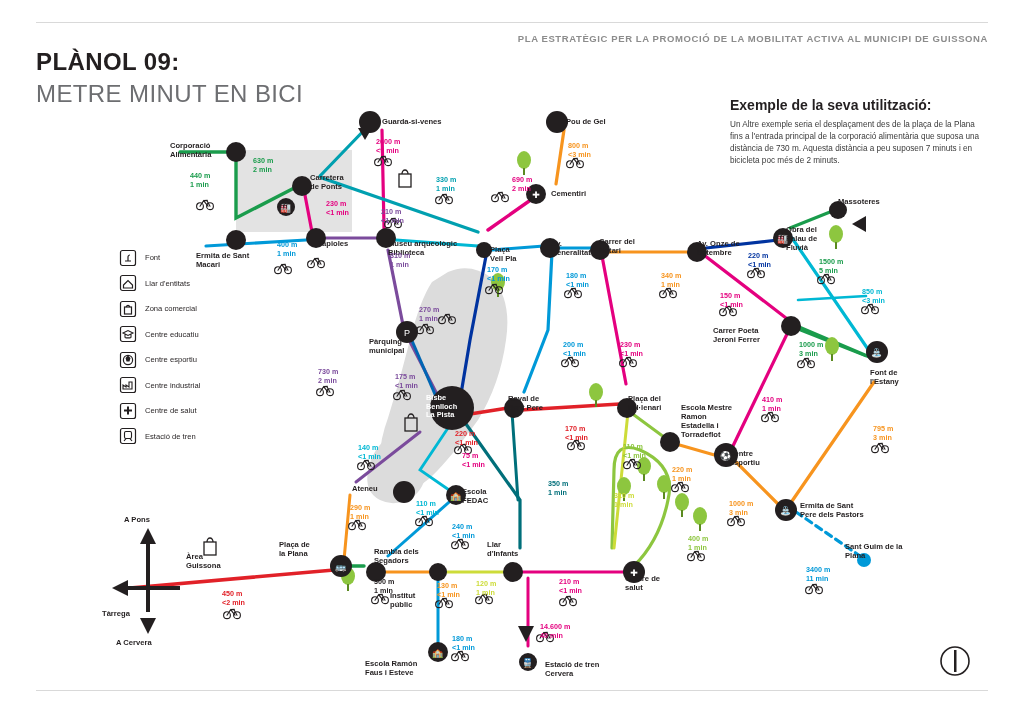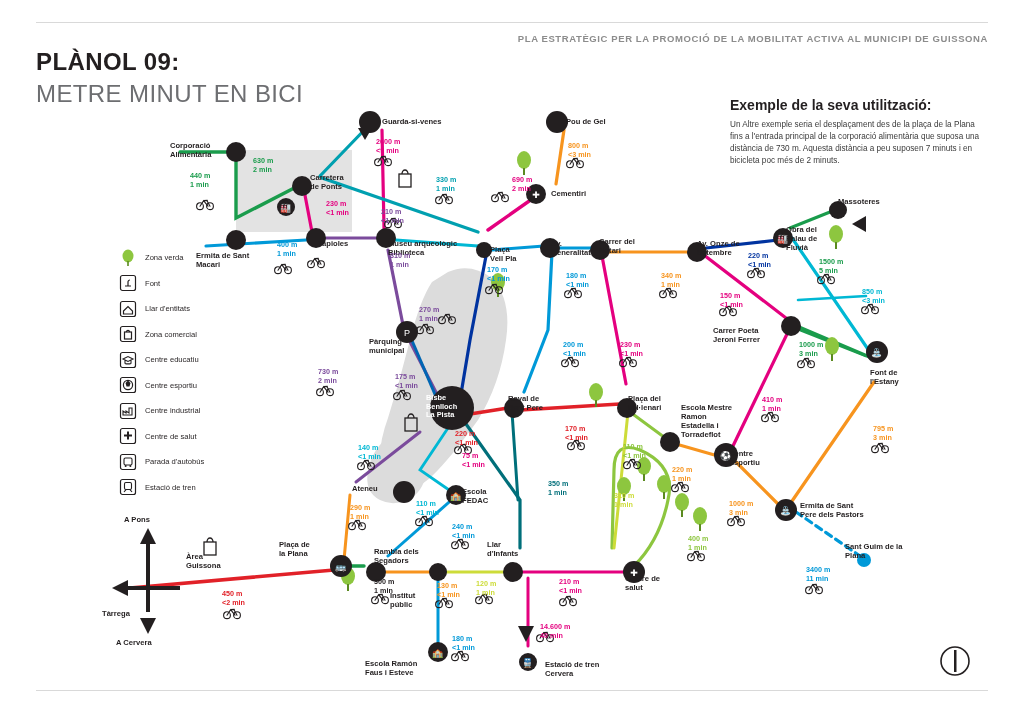--- a/index.html
+++ b/index.html
@@ -457,29 +457,20 @@
   </svg>
 
   <div class="pistalbl" style="left:426px; top:394px; width:52px;">Bisbe
 Benlloch
 La Pista</div>
 
   <div class="legend">
     <div class="legend-row">
       <span class="legend-ico">
         <svg width="18" height="18" viewBox="0 0 18 18">
-            <ellipse cx="9" cy="7" rx="5.5" ry="6.5" fill="#8dc63f"></ellipse>
-            <rect x="8.2" y="12" width="1.6" height="5" fill="#5b8a20"></rect>
-          </svg>
-      </span>
-      <span class="legend-label">Zona verda</span>
-    </div>
-    <div class="legend-row">
-      <span class="legend-ico">
-        <svg width="18" height="18" viewBox="0 0 18 18">
             <rect x="1.5" y="1.5" width="15" height="15" rx="2" fill="none" stroke="#231f20" stroke-width="1.2"></rect>
             <path d="M6 12 h6 M9 12 v-4 a2 2 0 0 1 2-2" fill="none" stroke="#231f20" stroke-width="1.2"></path>
           </svg>
       </span>
       <span class="legend-label">Font</span>
     </div>
     <div class="legend-row">
       <span class="legend-ico">
         <svg width="18" height="18" viewBox="0 0 18 18">
             <rect x="1.5" y="1.5" width="15" height="15" rx="2" fill="none" stroke="#231f20" stroke-width="1.2"></rect>
@@ -527,31 +518,20 @@
       <span class="legend-label">Centre industrial</span>
     </div>
     <div class="legend-row">
       <span class="legend-ico">
         <svg width="18" height="18" viewBox="0 0 18 18">
             <rect x="1.5" y="1.5" width="15" height="15" rx="2" fill="none" stroke="#231f20" stroke-width="1.2"></rect>
             <path d="M8 4.5 h2 v3 h3 v2 h-3 v3 h-2 v-3 h-3 v-2 h3 Z" fill="#231f20"></path>
           </svg>
       </span>
       <span class="legend-label">Centre de salut</span>
-    </div>
-    <div class="legend-row">
-      <span class="legend-ico">
-        <svg width="18" height="18" viewBox="0 0 18 18">
-            <rect x="1.5" y="1.5" width="15" height="15" rx="2" fill="none" stroke="#231f20" stroke-width="1.2"></rect>
-            <rect x="5" y="5" width="8" height="7" rx="1.4" fill="none" stroke="#231f20" stroke-width="1.1"></rect>
-            <circle cx="6.6" cy="13" r="1" fill="#231f20"></circle>
-            <circle cx="11.4" cy="13" r="1" fill="#231f20"></circle>
-          </svg>
-      </span>
-      <span class="legend-label">Parada d'autobús</span>
     </div>
     <div class="legend-row">
       <span class="legend-ico">
         <svg width="18" height="18" viewBox="0 0 18 18">
             <rect x="1.5" y="1.5" width="15" height="15" rx="2" fill="none" stroke="#231f20" stroke-width="1.2"></rect>
             <rect x="5.5" y="4.5" width="7" height="7" rx="1.4" fill="none" stroke="#231f20" stroke-width="1.1"></rect>
             <path d="M5 14 L7 11.6 M13 14 L11 11.6" stroke="#231f20" stroke-width="1.1"></path>
           </svg>
       </span>
       <span class="legend-label">Estació de tren</span>

